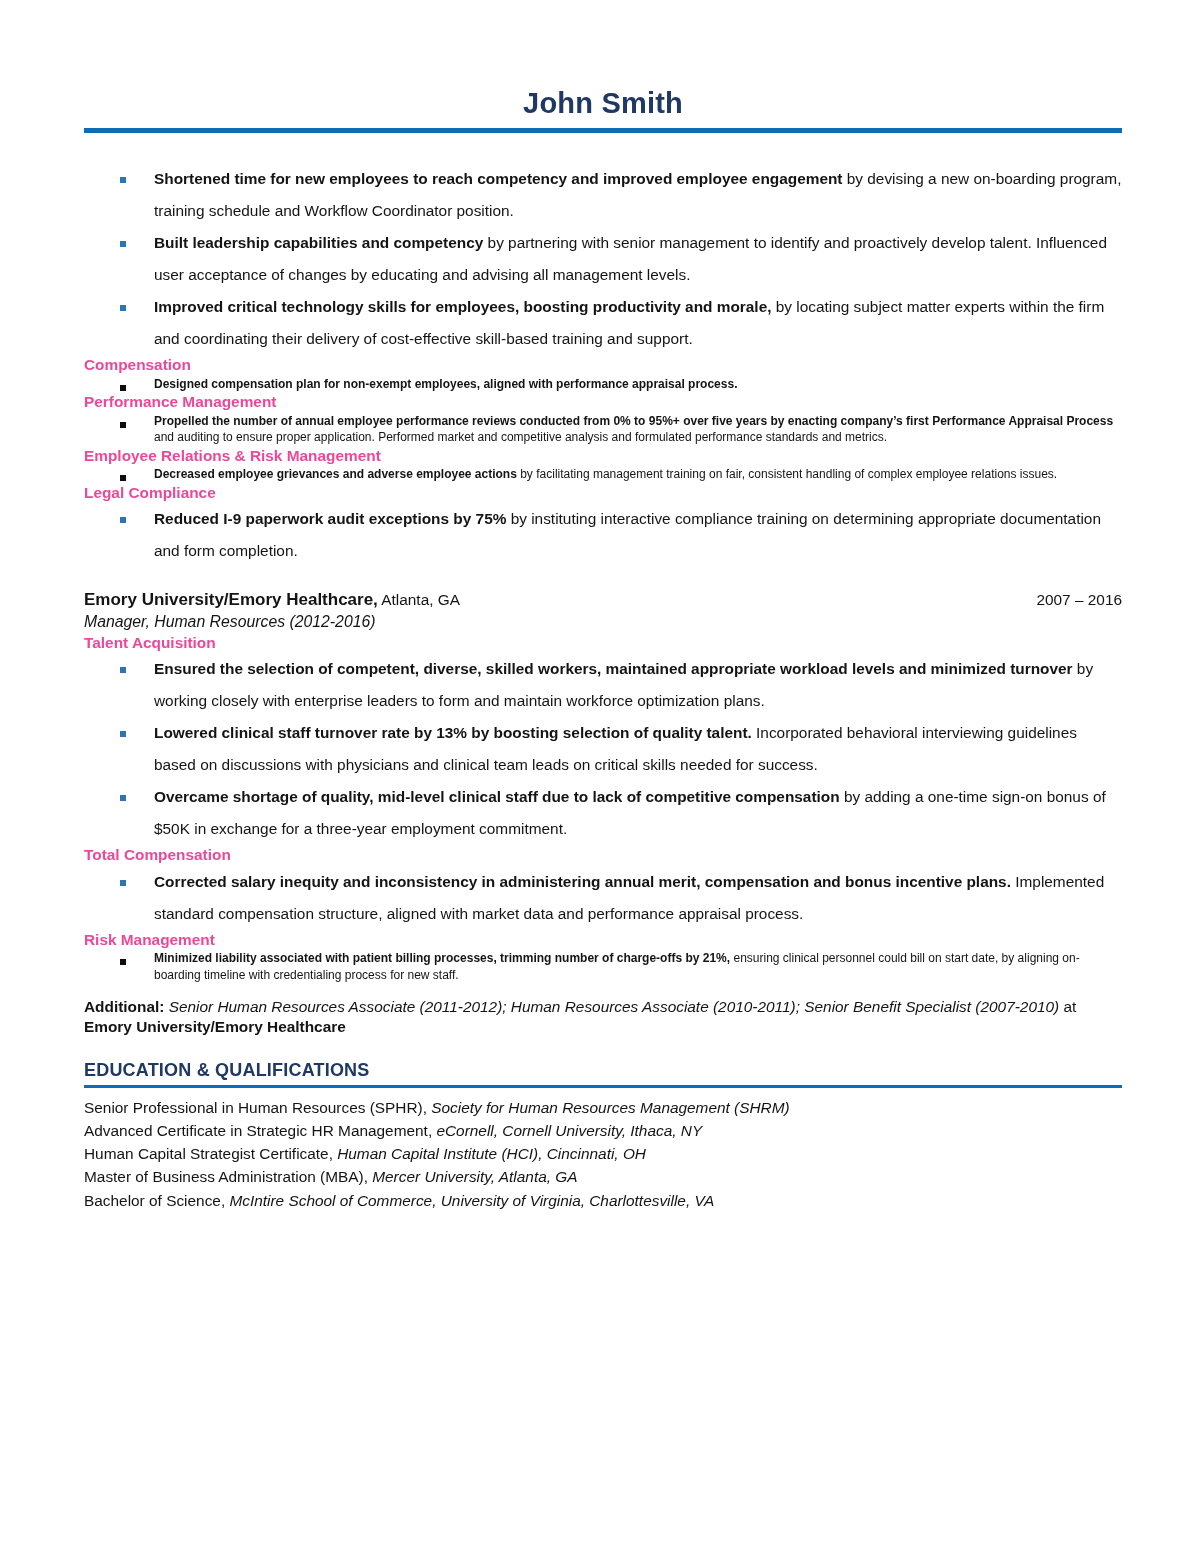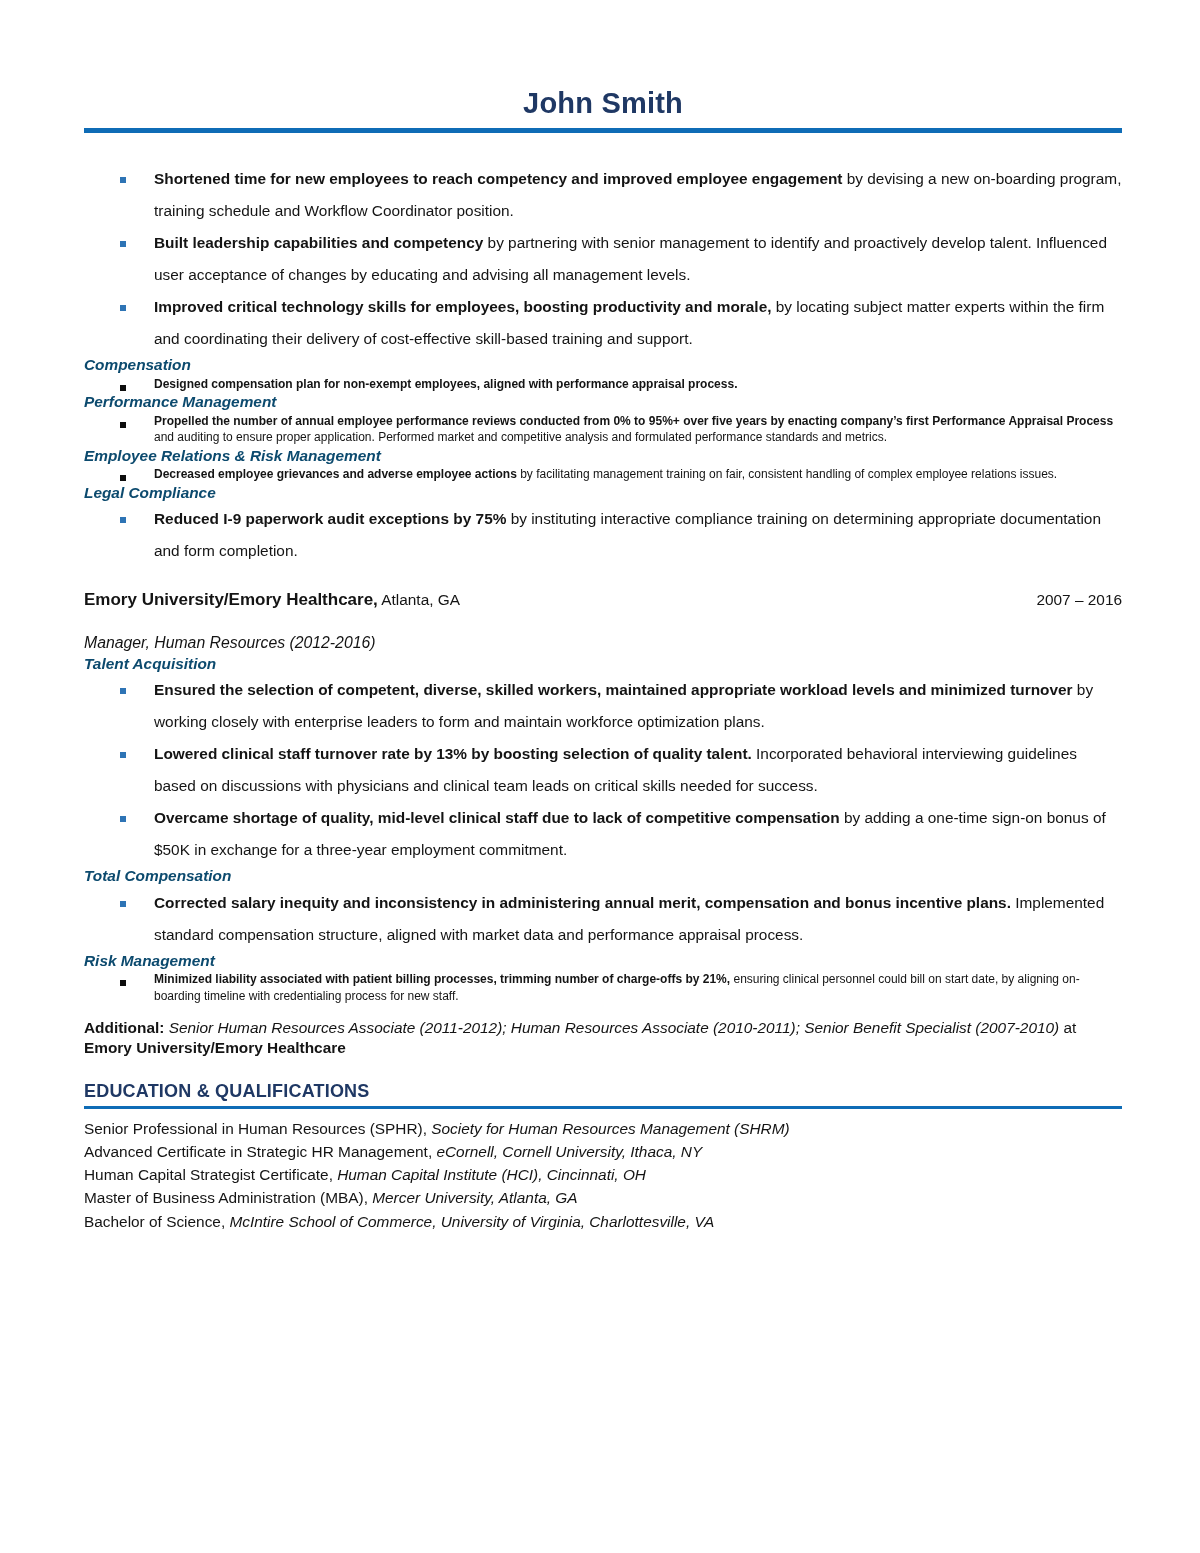--- a/index.html
+++ b/index.html
@@ -49,24 +49,23 @@
     position: absolute;
     left: 84px;
     top: 163px;
     width: 1038px;
     font-size: 15.4px;
     color: #141414;
   }
 
   
   .cat {
-    font-style: italic;
     font-weight: bold;
     font-size: 15.4px;
-    color: #0c4a6e;
+    color: #ec4899;
     margin: 0;
     line-height: 1.33;
   }
 
   
   ul.bl {
     list-style: none;
     margin: 0;
     padding: 0;
   }
@@ -112,21 +111,20 @@
     font-size: 17px;
     line-height: 1.3;
   }
   .job-head .emp { font-weight: bold; }
   .job-head .emp .loc { font-weight: normal; font-size: 15.4px; }
   .job-head .dates { font-size: 15.4px; font-weight: normal; white-space: nowrap; }
   .job-title {
     font-style: italic;
     font-size: 15.8px;
     line-height: 1.35;
-    margin-top: 21px;
   }
   .job-desc {
     font-size: 15.4px;
     line-height: 1.33;
   }
 
   .additional {
     font-size: 15.4px;
     line-height: 1.33;
   }

